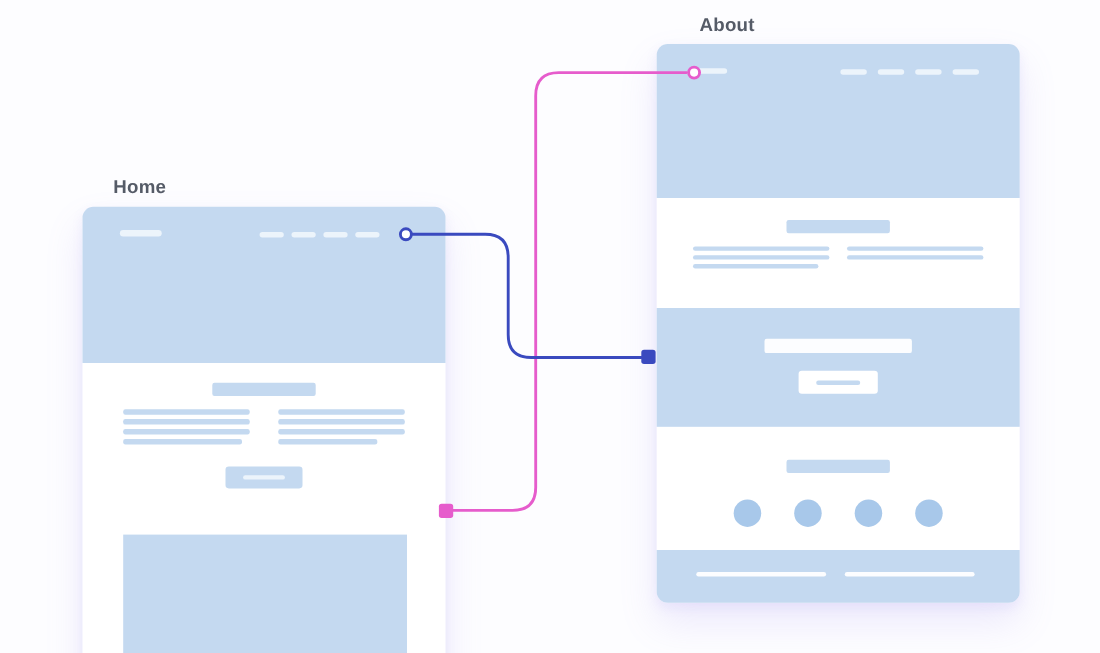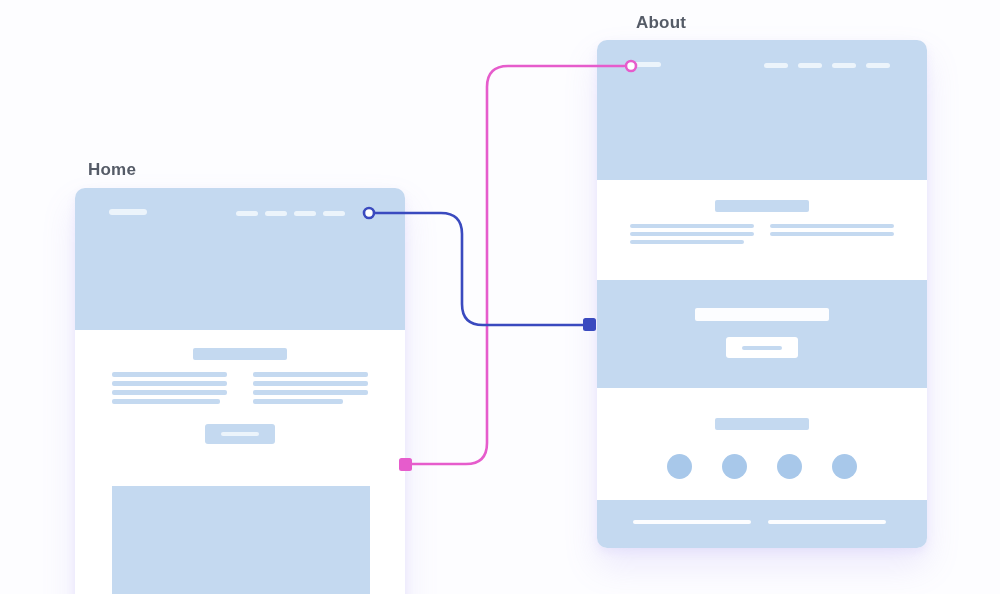--- a/index.html
+++ b/index.html
@@ -73,21 +73,21 @@
   #about-card .footer .fline.f2 { left:171px; }
 
   
   #flow-overlay { position:absolute; left:0; top:0; width:1000px; height:594px;
     z-index:4; pointer-events:none; }
   #flow-overlay path, #flow-overlay rect, #flow-overlay circle { pointer-events:auto; }
 </style>
 </head>
 <body>
 
-<div class="page-label" style="left:88px; top:160px;">Home</div>
+<div class="page-label" style="left:103px; top:160px;">Home</div>
 <div class="page-label" style="left:636px; top:13px;">About</div>
 
 <div class="card" id="home-card">
   <div class="hdr blue">
     <div class="logo lightbar"></div>
     <div class="nav">
       <span class="lightbar"></span>
       <span class="lightbar"></span>
       <span class="lightbar"></span>
       <span class="lightbar"></span>

